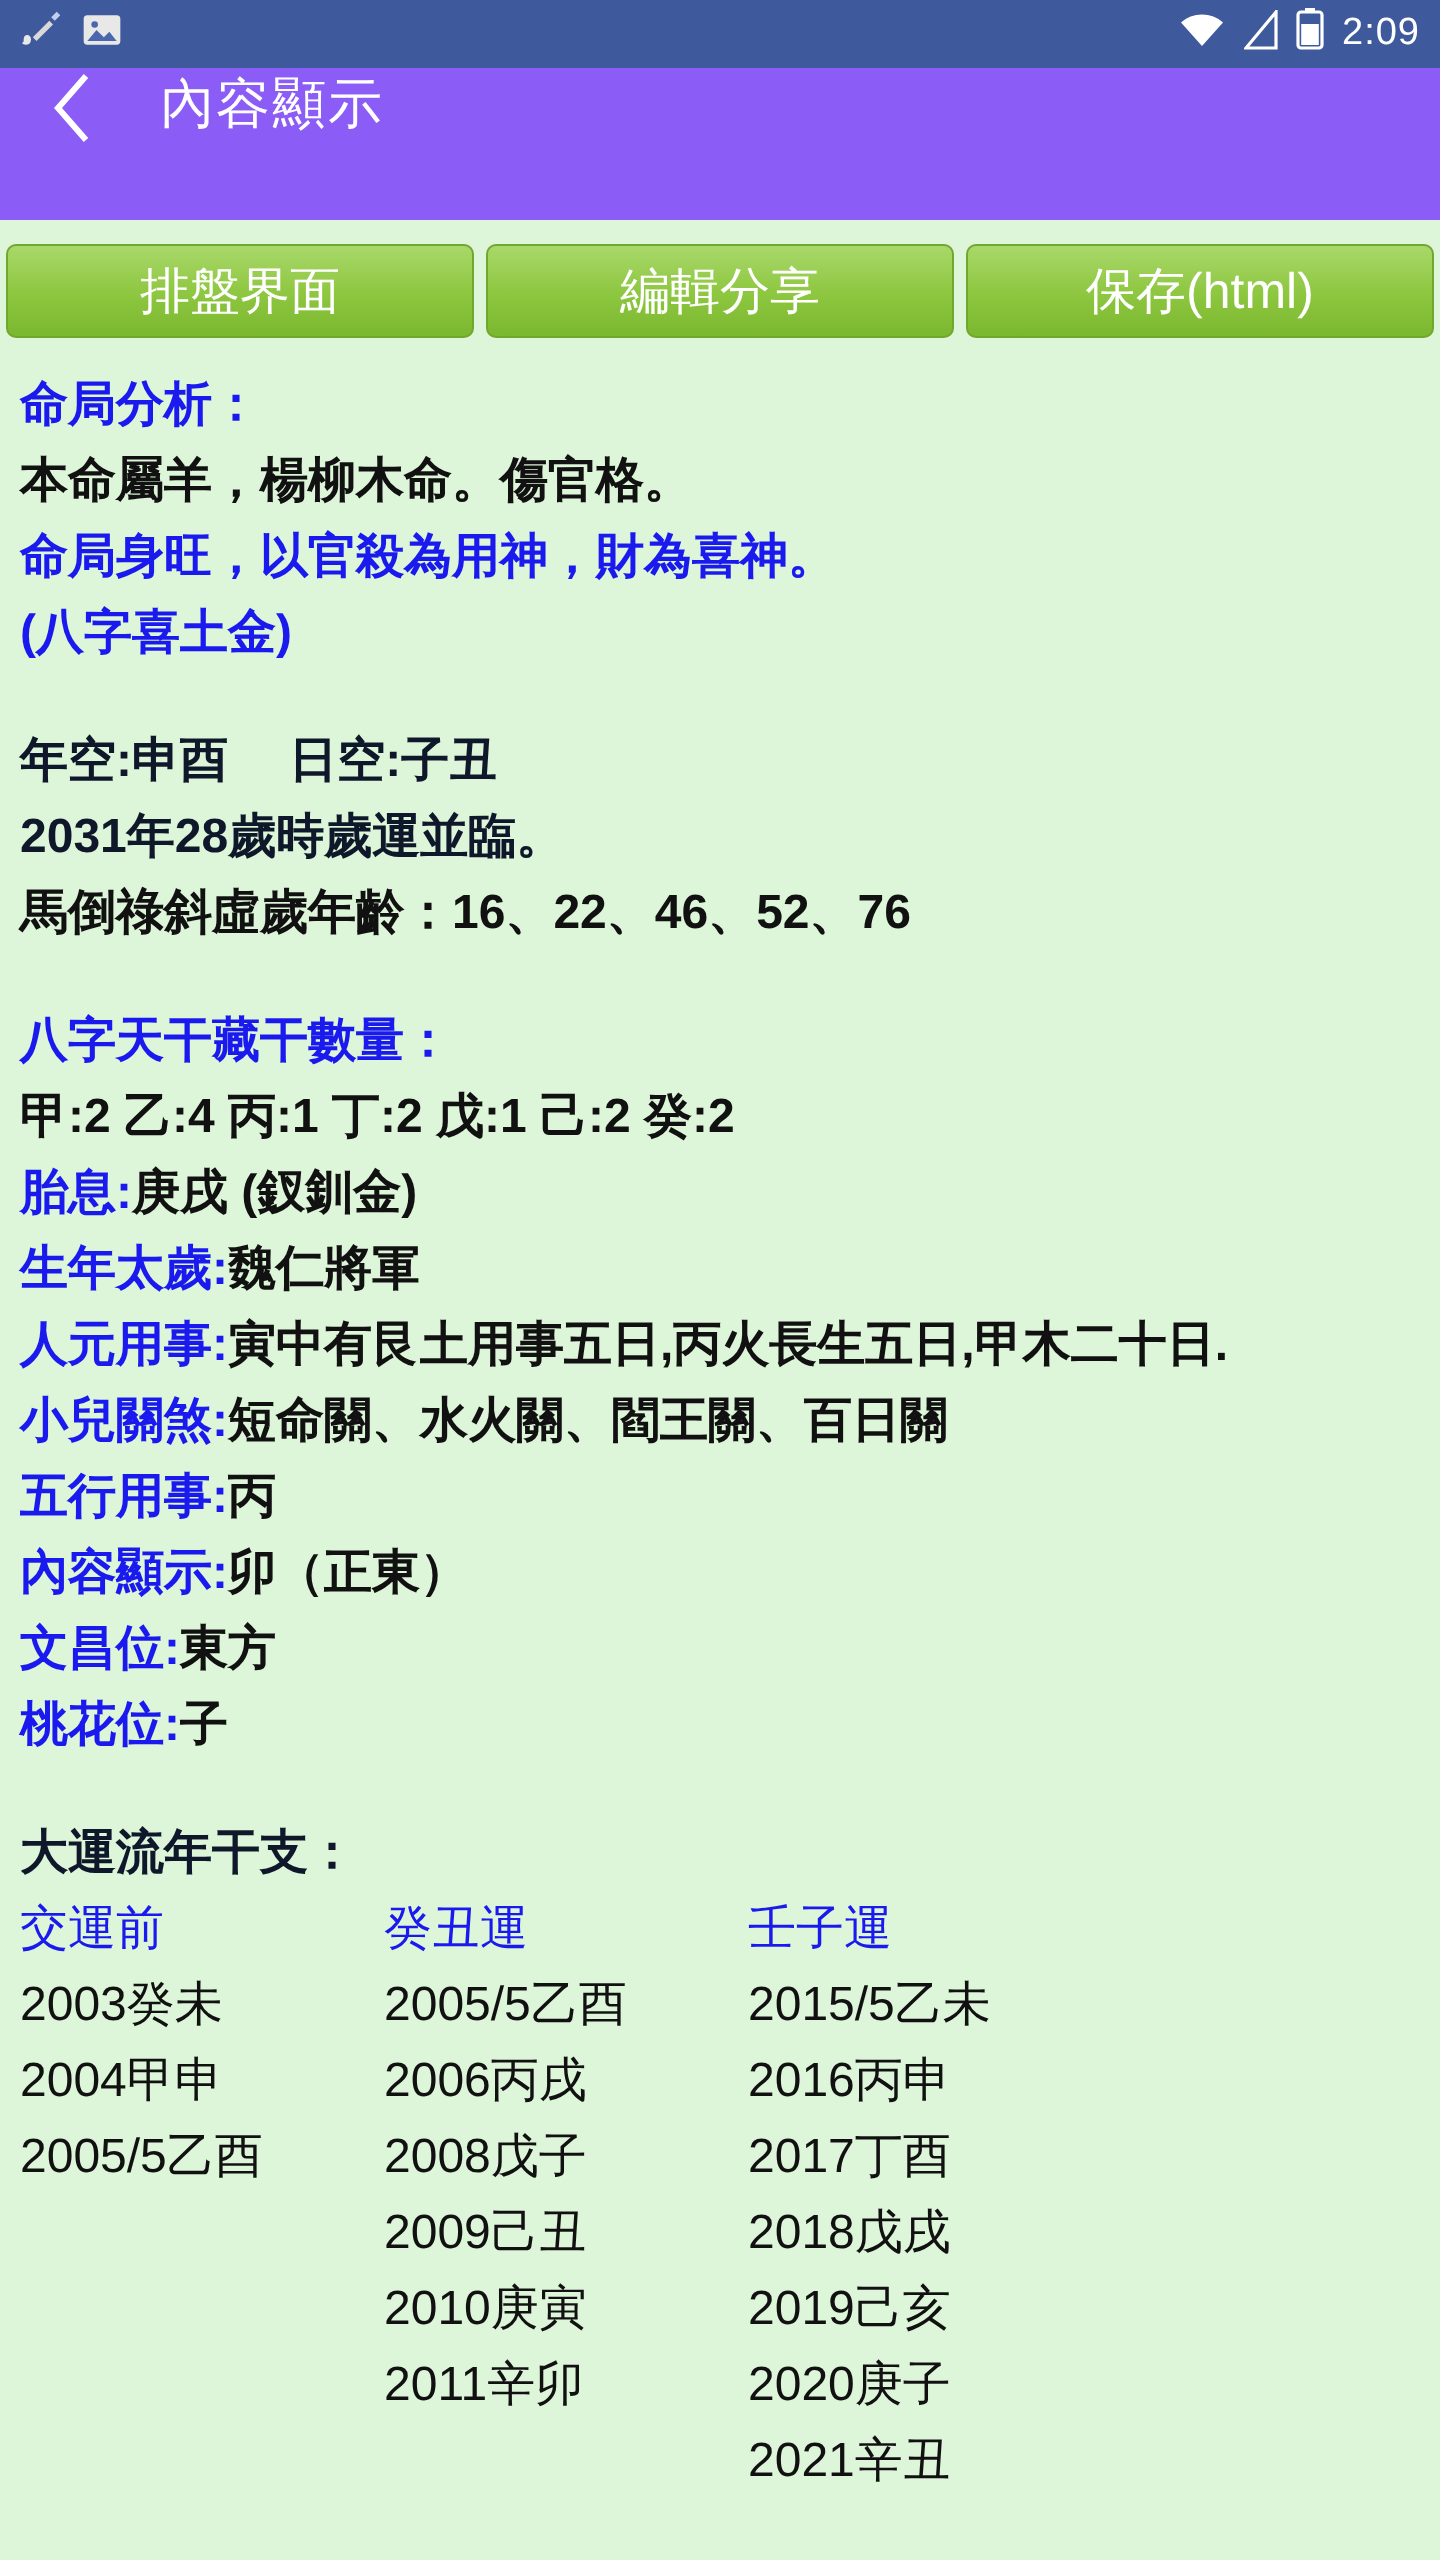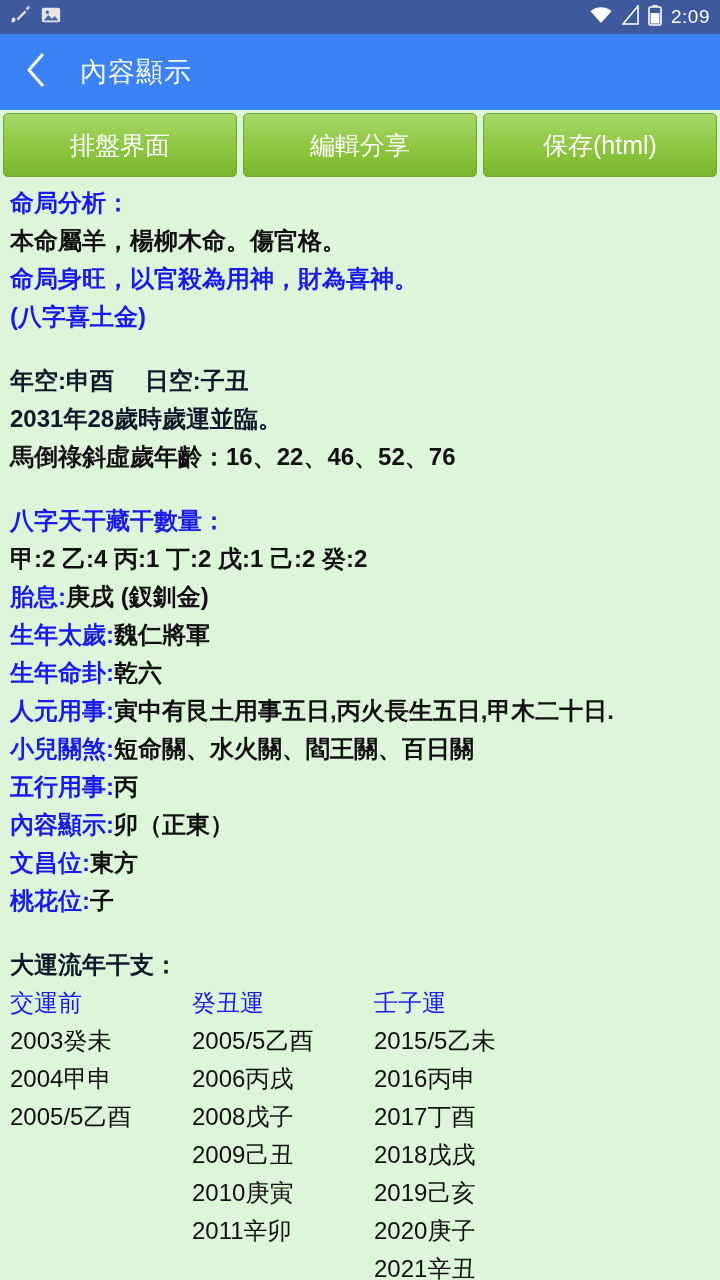--- a/index.html
+++ b/index.html
@@ -38,23 +38,23 @@
   .status-time {
     font-size: 19px;
     color: #ffffff;
     letter-spacing: 0.5px;
   }
   .sicon { display: inline-block; }
 
   
   .title-bar {
     height: 76px;
-    background: #3b82f6;
-    display: flex;
-    align-items: center;
+    background: #8b5cf6;
+    display: flex;
+    align-items: flex-start;
     padding: 0 14px;
     box-sizing: border-box;
   }
   .back-btn {
     width: 44px;
     height: 44px;
     display: flex;
     align-items: center;
     justify-content: center;
     cursor: pointer;
@@ -71,21 +71,21 @@
     height: 70px;
     display: flex;
     align-items: center;
     gap: 6px;
     padding: 4px 3px 4px 3px;
     box-sizing: border-box;
     background: #ddf5d8;
   }
   .top-btn {
     flex: 1;
-    height: 64px;
+    height: 47px;
     background: linear-gradient(to bottom, #a8d86a 0%, #8dc63f 55%, #7ab82f 100%);
     border: 1px solid #6fa82a;
     border-radius: 5px;
     color: #ffffff;
     font-size: 25px;
     display: flex;
     align-items: center;
     justify-content: center;
     cursor: pointer;
     box-sizing: border-box;
@@ -189,21 +189,20 @@
   <div class="line red">2031年28歲時歲運並臨。</div>
   <div class="line black">馬倒祿斜虛歲年齡：16、22、46、52、76</div>
 
   <div class="spacer"></div>
 
   <div class="line blue">八字天干藏干數量：</div>
   <div class="line black">甲:2 乙:4 丙:1 丁:2 戊:1 己:2 癸:2</div>
 
   <div class="line"><span class="blue">胎息:</span><span class="black">庚戌 (釵釧金)</span></div>
   <div class="line"><span class="blue">生年太歲:</span><span class="black">魏仁將軍</span></div>
-  <div class="line"><span class="blue">生年命卦:</span><span class="black">乾六</span></div>
   <div class="line"><span class="blue">人元用事:</span><span class="black">寅中有艮土用事五日,丙火長生五日,甲木二十日.</span></div>
   <div class="line"><span class="blue">小兒關煞:</span><span class="black">短命關、水火關、閻王關、百日關</span></div>
   <div class="line"><span class="blue">五行用事:</span><span class="black">丙</span></div>
   <div class="line"><span class="blue">內容顯示:</span><span class="black">卯（正東）</span></div>
   <div class="line"><span class="blue">文昌位:</span><span class="black">東方</span></div>
   <div class="line"><span class="blue">桃花位:</span><span class="black">子</span></div>
 
   <div class="spacer"></div>
 
   <div class="line red">大運流年干支：</div>

